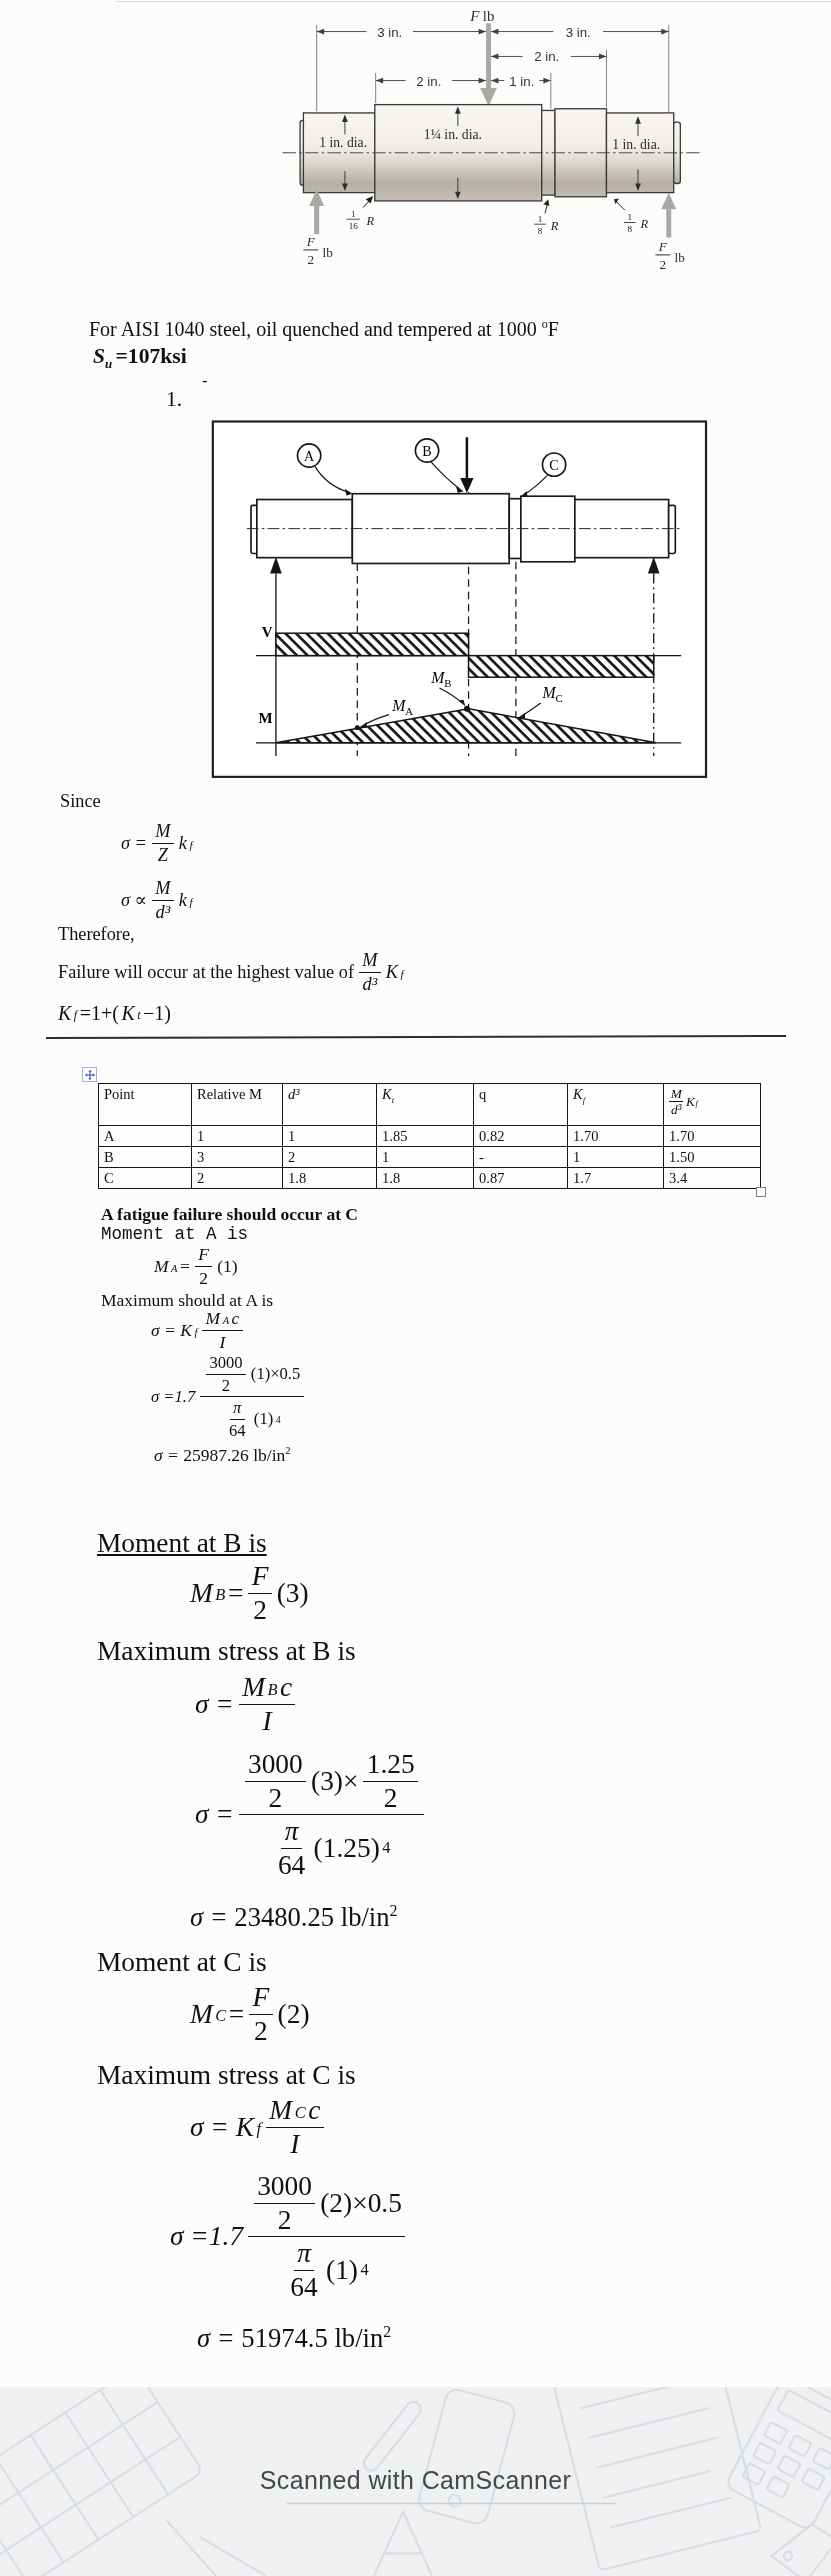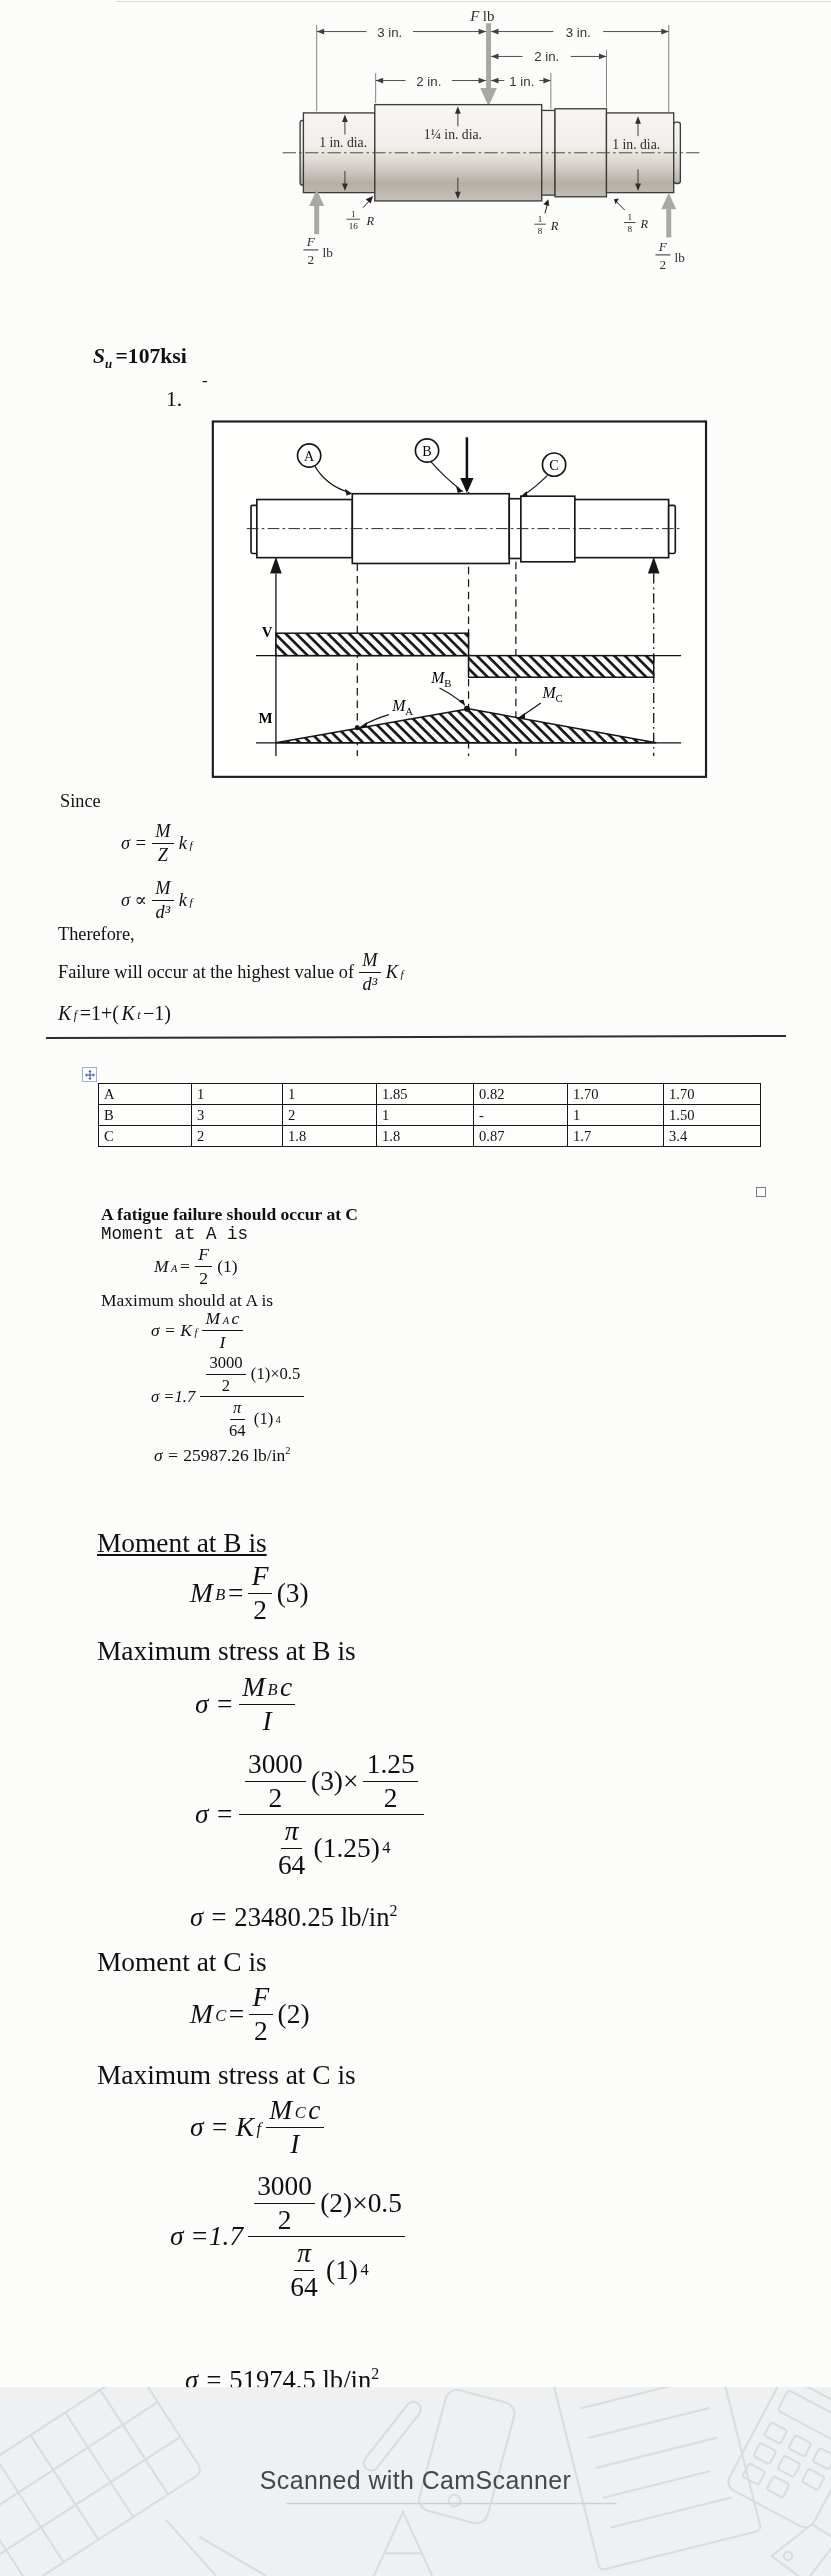--- a/index.html
+++ b/index.html
@@ -159,20 +159,23 @@
     </g>
     <line x1="365" y1="301" x2="383" y2="301" stroke="#2e2e2e" stroke-width="1.2"></line>
     <g fill="#2e2e2e">
       <text x="798" y="302" font-size="16" font-style="italic" text-anchor="middle">F</text>
       <text x="798" y="324" font-size="16" text-anchor="middle">2</text>
       <text x="812" y="316" font-size="16">lb</text>
     </g>
     <line x1="789" y1="307" x2="807" y2="307" stroke="#2e2e2e" stroke-width="1.2"></line>
   </svg>
 
+  <div class="abs fs24" style="left:89px;top:317px;">
+    <span>For AISI 1040 steel, oil quenched and tempered at 1000 </span><sup style="font-style:normal">o</sup><span>F</span>
+  </div>
   <div class="abs fs26" style="left:93px;top:344px;font-weight:bold;">
     <span class="var">S</span><sub>u</sub><span style="margin-left:3.3px">=107ksi</span>
   </div>
   <div class="abs fs20" style="left:202px;top:371px;">-</div>
   <div class="abs fs26" style="left:166px;top:387px;">1.</div>
 
   <svg class="abs" style="left:210px;top:419px;" width="503" height="362" viewBox="0 0 605 436">
     <defs>
       <pattern id="hatch" width="9" height="9" patternUnits="userSpaceOnUse" patternTransform="rotate(45)">
         <rect width="9" height="9" fill="#ffffff"></rect>
@@ -307,20 +310,38 @@
     <colgroup>
         <col style="width:93px">
         <col style="width:91px">
         <col style="width:94px">
         <col style="width:97px">
         <col style="width:94px">
         <col style="width:96px">
         <col style="width:97px">
       </colgroup>
     <tbody>
+        <tr class="hdr">
+      <th>Point</th>
+      <th>Relative M</th>
+      <th class="var">d³</th>
+      <th><span class="var">K</span><sub>t</sub></th>
+      <th>q</th>
+      <th><span class="var">K</span><sub>f</sub></th>
+      <th>
+        <span class="eq" style="gap:0.8px;font-size:13.3px;">
+          <span class="frac" style="margin:0 1.7px 0 0;">
+                <span class="fn var" style="padding:0 1.7px">M</span>
+                <span class="fd var" style="padding:0 1.7px">d³</span>
+              </span>
+          <span class="var">K</span>
+              <sub>f</sub>
+        </span>
+      </th>
+    </tr>
     <tr class="data">
       <td>A</td>
           <td>1</td>
           <td>1</td>
           <td>1.85</td>
           <td>0.82</td>
           <td>1.70</td>
           <td>1.70</td>
     </tr>
     <tr class="data">
@@ -482,21 +503,21 @@
       <span class="fd">
         <span class="frac">
             <span class="fn var">π</span>
             <span class="fd">64</span>
           </span>
         <span>(1)</span>
           <sup>4</sup>
       </span>
     </span>
   </div>
-  <div class="abs fs32" style="left:185px;top:2323px;margin-top:42px;">
+  <div class="abs fs32" style="left:197px;top:2323px;">
     <span class="var">σ =</span><span> 51974.5 lb/in</span><sup style="font-style:normal">2</sup>
   </div>
 
   <svg class="abs" style="left:0;top:2387px;" width="831" height="189" viewBox="0 0 1000 227">
     <rect width="1000" height="227" fill="#eef0f2"></rect>
     <g stroke="#d9dde1" stroke-width="2.5" fill="none">
       <g transform="rotate(-33 100 100)">
         <rect x="-80" y="30" width="300" height="150" rx="10"></rect>
         <path d="M-80 80 H220 M-80 130 H220 M-30 30 V180 M20 30 V180 M70 30 V180 M120 30 V180 M170 30 V180"></path>
       </g>

